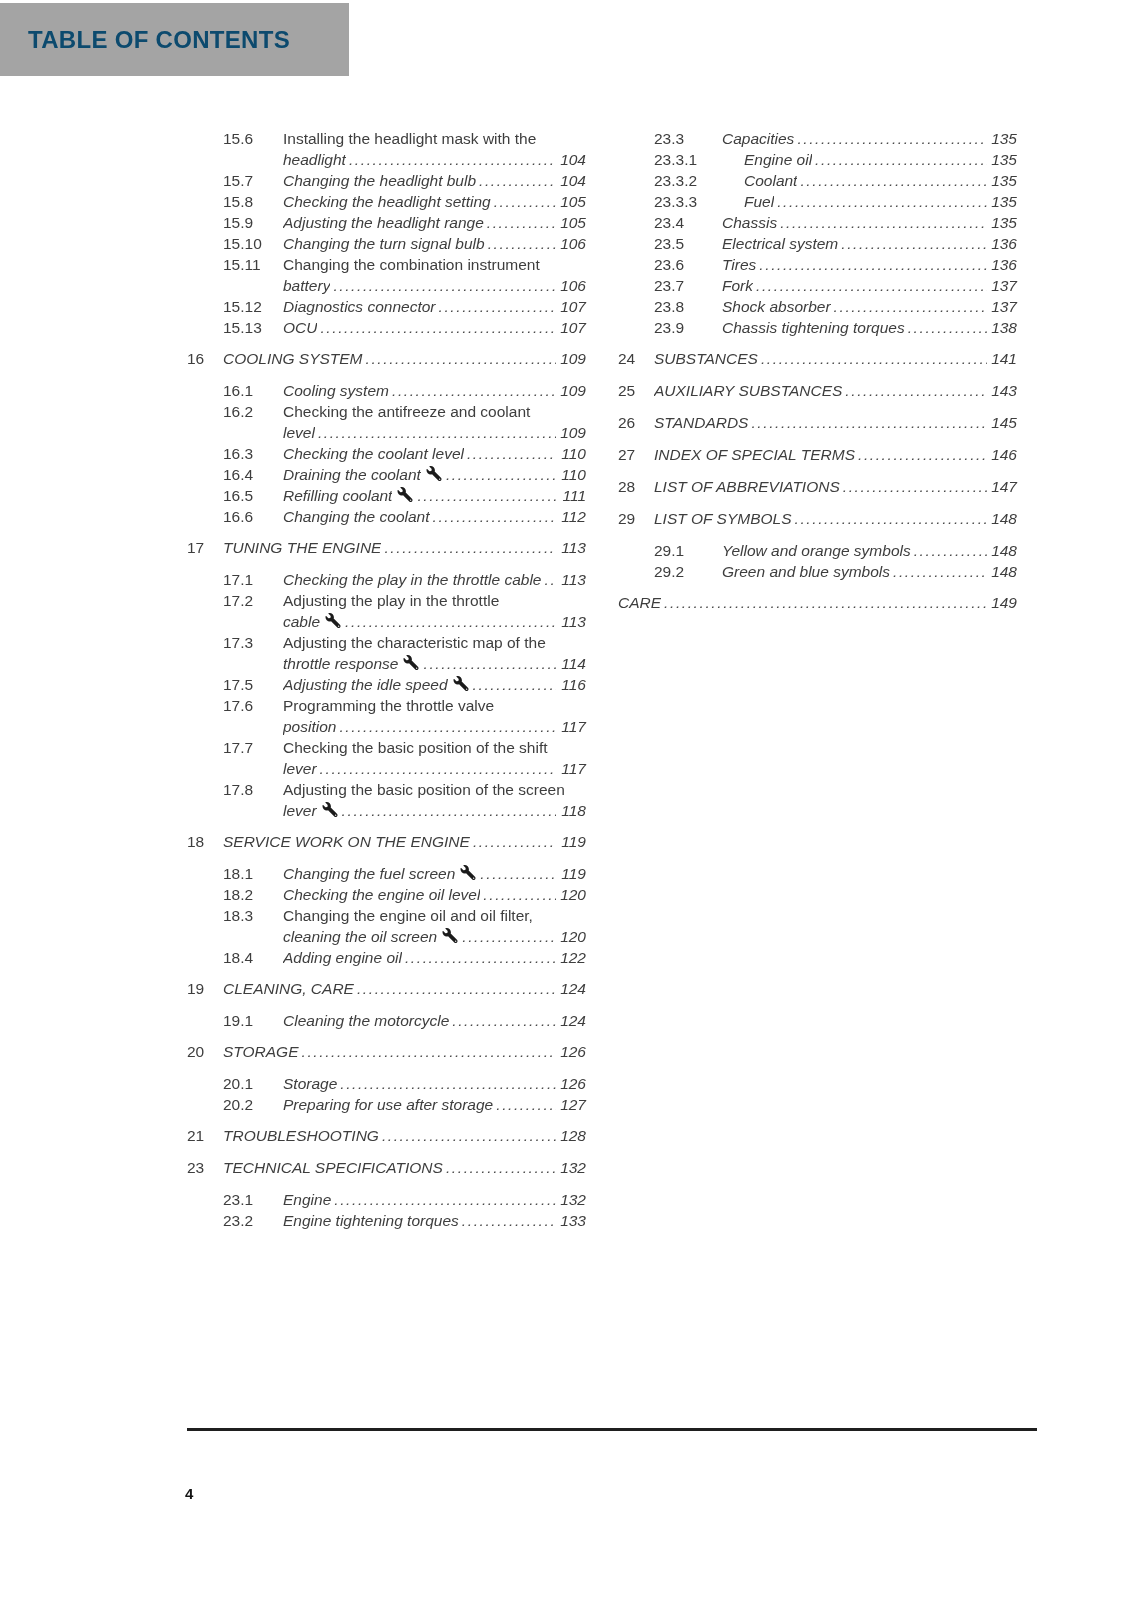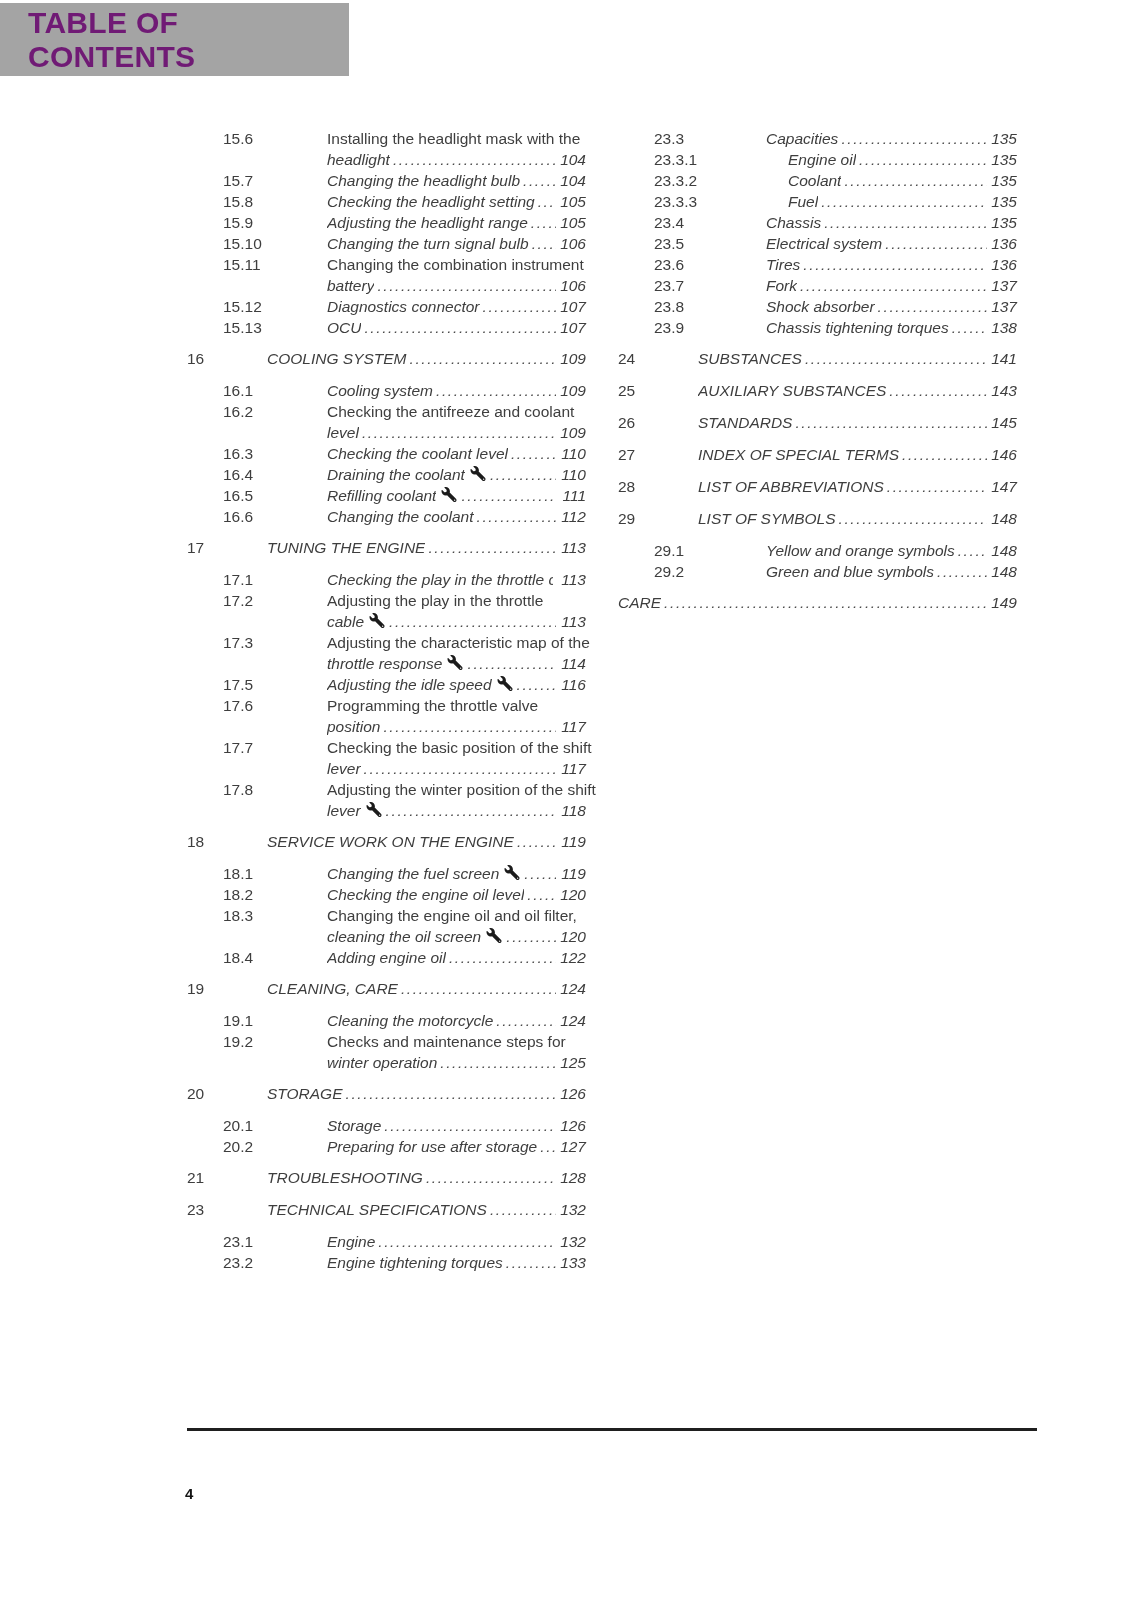--- a/index.html
+++ b/index.html
@@ -7,29 +7,29 @@
     position:relative; width:1130px; height:1600px; background:#ffffff;
     font-family:"Liberation Sans", sans-serif; color:#3e3e3e; overflow:hidden;
     margin:0 auto;
   }
   .header-bar {
     position:absolute; left:0; top:3px; width:349px; height:73px;
     background:#a4a4a4; display:flex; align-items:center;
     padding-left:28px; box-sizing:border-box;
   }
   .header-bar h1 {
-    margin:0; font-size:30px; font-weight:bold; color:#701a75; letter-spacing:0.3px;
+    margin:0; font-size:24px; font-weight:bold; color:#0c4a6e; letter-spacing:0.3px;
     font-family:"Liberation Sans", sans-serif;
   }
   .content {
     position:absolute; left:187px; top:128px; width:830px;
     display:flex; gap:32px; font-size:15.5px; line-height:21px;
   }
   .col { flex:0 0 399px; display:block; min-width:0; }
-  .row { display:flex;gap:44px; }
+  .row { display:flex; }
   .row .nm { flex:0 0 auto; }
   .row.chapter .nm, .row.index .nm { width:36px; }
   .row.chapter, .row.index { margin:10px 0 11px;align-items:flex-end; }
   .row.sub, .row.subsub { padding-left:36px; }
   .colA .row.sub .nm, .colA .row.subsub .nm { width:60px; }
   .colB .row.sub .nm, .colB .row.subsub .nm { width:68px; }
   .row .body { flex:1 1 auto; min-width:0; }
   .row.subsub .body { padding-left:22px; }
   .wrapline { white-space:nowrap; }
   .lastline { display:flex; align-items:baseline; min-width:0;font-style:italic; }
@@ -295,21 +295,21 @@
             <div class="lastline">
               <span class="t">lever</span>
               <span class="dots"></span>
               <span class="pg">117</span>
             </div>
           </div>
         </div>
         <div class="row sub">
           <span class="nm">17.8</span>
           <div class="body">
-            <div class="wrapline">Adjusting the winter position of the shift</div>
+            <div class="wrapline">Adjusting the basic position of the screen</div>
             <div class="lastline">
               <span class="t">lever</span>
               <svg class="wrench" width="16" height="15" viewBox="0 0 512 512" aria-hidden="true">
                 <path fill="#1b1b1b" transform="translate(512,0) scale(-1,1)" d="M507.73 109.1c-2.24-9.03-13.54-12.09-20.12-5.51l-74.36 74.36-67.88-11.31-11.31-67.88 74.36-74.36c6.62-6.62 3.43-17.9-5.66-20.16-47.38-11.74-99.55.91-136.58 37.93-39.64 39.64-50.55 97.1-34.05 147.2L18.74 402.76c-24.99 24.99-24.99 65.51 0 90.5 24.99 24.99 65.51 24.99 90.5 0l213.21-213.21c50.12 16.71 107.47 5.68 147.37-34.22 37.07-37.07 49.7-89.32 37.91-136.73zM64 472c-13.25 0-24-10.75-24-24 0-13.26 10.75-24 24-24s24 10.74 24 24c0 13.25-10.75 24-24 24z"></path>
               </svg>
               <span class="dots"></span>
               <span class="pg">118</span>
             </div>
           </div>
         </div>
@@ -380,31 +380,20 @@
             </div>
           </div>
         </div>
         <div class="row sub">
           <span class="nm">19.1</span>
           <div class="body">
             <div class="lastline">
               <span class="t">Cleaning the motorcycle</span>
               <span class="dots"></span>
               <span class="pg">124</span>
-            </div>
-          </div>
-        </div>
-        <div class="row sub">
-          <span class="nm">19.2</span>
-          <div class="body">
-            <div class="wrapline">Checks and maintenance steps for</div>
-            <div class="lastline">
-              <span class="t">winter operation</span>
-              <span class="dots"></span>
-              <span class="pg">125</span>
             </div>
           </div>
         </div>
         <div class="row chapter">
           <span class="nm">20</span>
           <div class="body">
             <div class="lastline">
               <span class="t">STORAGE</span>
               <span class="dots"></span>
               <span class="pg">126</span>

